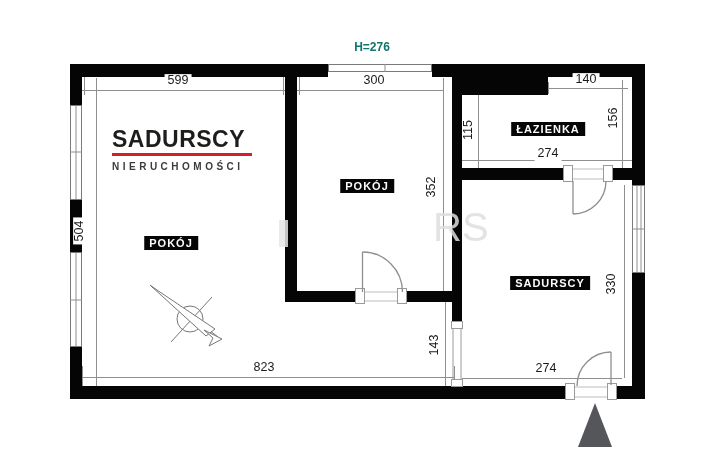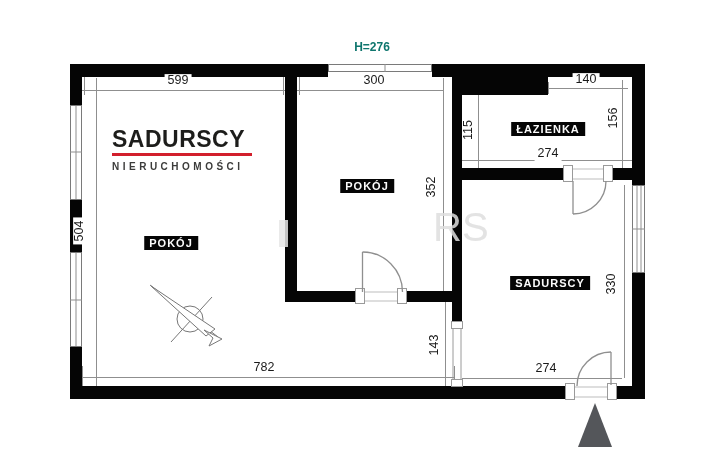--- a/index.html
+++ b/index.html
@@ -89,21 +89,21 @@
   <div class="dimlabel" style="left:374px;top:81px">300</div>
   <div class="dimlabel" style="left:586px;top:80px">140</div>
   <div class="dimlabel rot" style="left:469px;top:130px">115</div>
   <div class="dimlabel rot" style="left:614px;top:118px">156</div>
   <div class="dimlabel" style="left:548px;top:154px">274</div>
   <div class="dimlabel rot" style="left:432px;top:187px">352</div>
   <div class="dimlabel rot" style="left:80px;top:231px">504</div>
   <div class="dimlabel rot" style="left:435px;top:345px">143</div>
   <div class="dimlabel rot" style="left:612px;top:284px">330</div>
   <div class="dimlabel" style="left:546px;top:369px">274</div>
-  <div class="dimlabel" style="left:264px;top:368px">782</div>
+  <div class="dimlabel" style="left:264px;top:368px">823</div>
 
   <div class="roomlabel" style="left:171px;top:243px">POKÓJ</div>
   <div class="roomlabel" style="left:367px;top:186px">POKÓJ</div>
   <div class="roomlabel" style="left:548px;top:129px">ŁAZIENKA</div>
   <div class="roomlabel" style="left:550px;top:283px">SADURSCY</div>
 
   <div class="hnote" style="left:372px;top:47px;color:#0f766e">H=276</div>
 
   <div class="logo">
     <div class="logo-main">SADURSCY</div>

